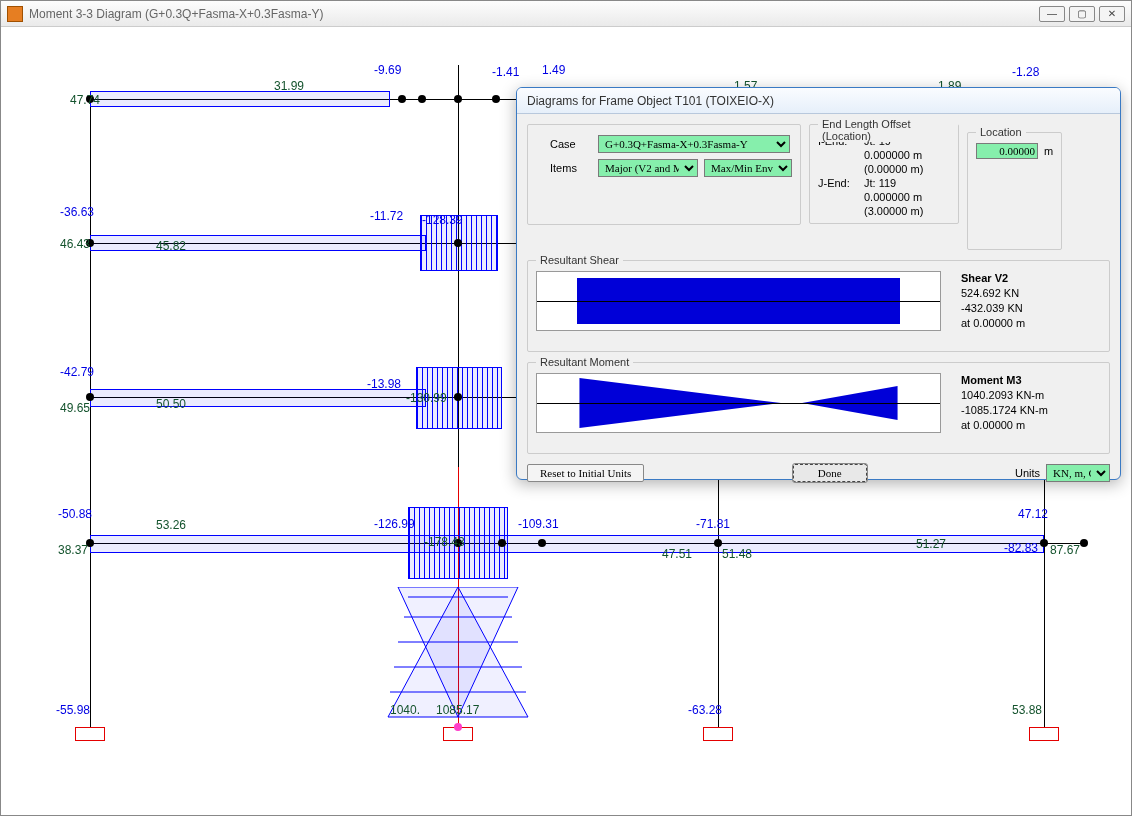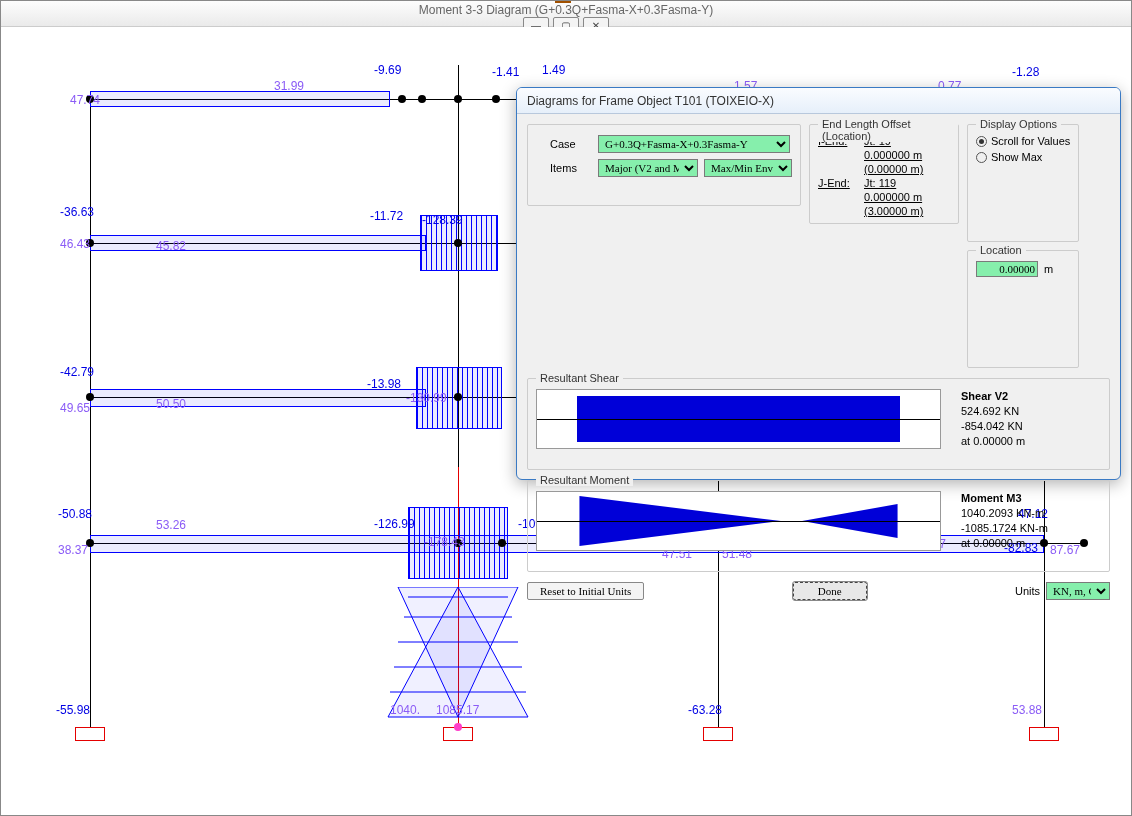--- a/index.html
+++ b/index.html
@@ -1,54 +1,54 @@
 <!DOCTYPE html>
 <html><head>
 <meta charset="utf-8">
 <style>
 * { box-sizing: border-box; margin: 0; padding: 0; }
 body { font-family: Tahoma, Arial, sans-serif; font-size: 11px; background: #fff; width: 1132px; height: 816px; position: relative; overflow: hidden; border: 1px solid #888; }
-.titlebar { height: 26px; background: linear-gradient(#fdfdfd,#eaeaea); border-bottom: 1px solid #ccc; display: flex; align-items: center; padding: 0 6px; flex-direction: column; }
+.titlebar { height: 26px; background: linear-gradient(#fdfdfd,#eaeaea); border-bottom: 1px solid #ccc; display: flex; align-items: center; padding: 0 6px; }
 .titlebar-icon { width: 16px; height: 16px; background: #e67e22; border: 1px solid #a05000; margin-right: 6px; }
 .titlebar-text { flex: 1; color: #666; font-size: 12px; }
 .win-btns { display: flex; gap: 4px; }
 .win-btn { width: 26px; height: 16px; border: 1px solid #888; background: #f4f4f4; border-radius: 2px; display: flex; align-items: center; justify-content: center; font-size: 10px; color: #444; cursor: pointer; }
 .canvas { position: absolute; top: 26px; left: 1px; right: 1px; bottom: 1px; background: #fff; }
 .lbl { position: absolute; font-size: 12px; font-family: Arial, sans-serif; }
-.red { color: #8b5cf6; }
+.red { color: #14532d; }
 .blue { color: #0000e4; }
 .node { position: absolute; width: 8px; height: 8px; background: #000; border-radius: 50%; transform: translate(-50%,-50%); }
 .pink { background: #ff3ec9; }
 .hline { position: absolute; height: 1px; background: #000; }
 .vline { position: absolute; width: 1px; background: #000; }
 .support { position: absolute; width: 30px; height: 14px; border: 1px solid #e40000; }
 .redv { position: absolute; width: 1px; background: #e40000; }
 .diag-fill { position: absolute; background: rgba(0,0,255,0.08); border: 1px solid #00f; }
 .diag-hatch { background-image: repeating-linear-gradient(90deg,#00f 0,#00f 1px,transparent 1px,transparent 5px); }
 
 .dialog { position: absolute; left: 515px; top: 86px; width: 605px; height: 393px; background: #f0f0f0; border: 1px solid #3a7ac4; border-radius: 6px; box-shadow: 0 4px 16px rgba(0,0,0,.3); }
 .dlg-title { height: 26px; background: linear-gradient(#fafcff,#e6effa); border-bottom: 1px solid #b8c8dc; border-radius: 5px 5px 0 0; display: flex; align-items: center; padding: 0 10px; color: #333; font-size: 12px; }
 .dlg-body { padding: 10px; }
 .row1 { display: flex; gap: 8px; }
 .groupbox { border: 1px solid #ccc; border-radius: 2px; padding: 10px 8px 6px; position: relative; font-size: 11px; }
 .groupbox > legend, .grouplabel { position: absolute; top: -7px; left: 8px; background: #f0f0f0; padding: 0 4px; color: #333; }
-.casebox { flex: 0 0 270px; height: 82px; padding-left: 22px; }
+.casebox { flex: 0 0 270px; height: 101px; padding-left: 22px; }
 .endbox { flex: 0 0 150px; height: 100px; }
 .dispbox { flex: 0 0 118px; height: 54px; }
 .locbox { margin-top: 8px; flex: 0 0 118px; height: 38px; }
 .form-row { display: flex; align-items: center; margin-bottom: 6px; gap: 6px; }
 .form-lbl { width: 42px; }
 select, input[type=text] { font: 11px Tahoma; border: 1px solid #7a7a7a; background: #86efac; padding: 1px 2px; }
 select.sel-case { width: 192px; }
 select.sel-items { width: 100px; }
 select.sel-env { width: 88px; }
 .radio-row { display: flex; align-items: center; gap: 4px; margin-bottom: 4px; }
 .radio-dot { width: 11px; height: 11px; border: 1px solid #555; border-radius: 50%; display: inline-flex; align-items: center; justify-content: center; }
 .radio-dot.checked::after { content: ""; width: 5px; height: 5px; background: #333; border-radius: 50%; }
-.end-row { display: flex; gap: 6px; font-size: 11px; margin-bottom: 2px; text-decoration: underline; }
+.end-row { display: flex; gap: 6px; font-size: 11px; margin-bottom: 2px; }
 .end-lbl { width: 40px; }
 .end-val { width: 82px; }
 .loc-input { width: 62px; text-align: right; }
 .resultbox { margin-top: 10px; height: 92px; display: flex; gap: 20px; padding: 10px 8px 6px; }
 .plotarea { flex: 1; height: 60px; background: #fff; border: 1px solid #999; position: relative; overflow: hidden; }
 .plotinfo { width: 140px; font-size: 11px; line-height: 1.35; }
 .plotinfo b { font-weight: bold; }
 .bottomrow { display: flex; align-items: center; margin-top: 10px; }
 .btn { border: 1px solid #888; background: #f4f4f4; padding: 2px 12px; font: 11px Tahoma; cursor: pointer; border-radius: 2px; }
 .btn.focus { border: 1px dashed #444; outline: 1px solid #888; background: #e8e8e8; padding: 2px 24px; }
@@ -127,21 +127,21 @@
   <div class="node" style="left:1082px; top:516px;"></div>
   <div class="node pink" style="left:456px; top:700px;"></div>
 
   <div id="labels">
       <div class="lbl red" style="left: 68px; top: 66px;">47.74</div>
       <div class="lbl red" style="left: 272px; top: 52px;">31.99</div>
       <div class="lbl blue" style="left: 372px; top: 36px;">-9.69</div>
       <div class="lbl blue" style="left: 490px; top: 38px;">-1.41</div>
       <div class="lbl blue" style="left: 540px; top: 36px;">1.49</div>
       <div class="lbl red" style="left: 732px; top: 52px;">1.57</div>
-      <div class="lbl red" style="left: 936px; top: 52px;">0.77</div>
+      <div class="lbl red" style="left: 936px; top: 52px;">1.89</div>
       <div class="lbl blue" style="left: 1010px; top: 38px;">-1.28</div>
       <div class="lbl blue" style="left: 58px; top: 178px;">-36.63</div>
       <div class="lbl red" style="left: 58px; top: 210px;">46.43</div>
       <div class="lbl red" style="left: 154px; top: 212px;">45.82</div>
       <div class="lbl blue" style="left: 368px; top: 182px;">-11.72</div>
       <div class="lbl blue" style="left: 420px; top: 186px;">-128.39</div>
       <div class="lbl blue" style="left: 58px; top: 338px;">-42.79</div>
       <div class="lbl red" style="left: 58px; top: 374px;">49.65</div>
       <div class="lbl red" style="left: 154px; top: 370px;">50.50</div>
       <div class="lbl blue" style="left: 365px; top: 350px; text-decoration: underline;">-13.98</div>
@@ -205,51 +205,40 @@
             <span class="end-lbl"></span>
             <span class="end-val">0.000000 m</span>
           </div>
         <div class="end-row">
             <span class="end-lbl"></span>
             <span class="end-val">(3.00000 m)</span>
           </div>
       </div>
 
       <div style="display:flex; flex-direction:column;">
-        <div class="groupbox dispbox">
-          <div class="grouplabel">Display Options</div>
-          <div class="radio-row">
-              <span class="radio-dot checked"></span>
-              <span>Scroll for Values</span>
-            </div>
-          <div class="radio-row">
-              <span class="radio-dot"></span>
-              <span>Show Max</span>
-            </div>
-        </div>
         <div class="groupbox locbox">
           <div class="grouplabel">Location</div>
           <div class="form-row" style="margin:0;">
             <input type="text" class="loc-input" value="0.00000" style="">
             <span>m</span>
           </div>
         </div>
       </div>
     </div>
 
     <div class="groupbox resultbox">
       <div class="grouplabel">Resultant Shear</div>
       <div class="plotarea">
         <div class="shear-rect"></div>
         <div class="shear-axis"></div>
       </div>
       <div class="plotinfo">
         <div><b>Shear V2</b></div>
         <div>524.692 KN</div>
-        <div>-854.042 KN</div>
+        <div>-432.039 KN</div>
         <div>at 0.00000 m</div>
       </div>
     </div>
 
     <div class="groupbox resultbox">
       <div class="grouplabel">Resultant Moment</div>
       <div class="plotarea">
         <svg width="100%" height="100%" viewBox="0 0 380 58" preserveAspectRatio="none">
           <polygon points="40,4 230,29 40,54" fill="#0000d8"></polygon>
           <polygon points="340,12 250,29 340,46" fill="#0000d8"></polygon>

